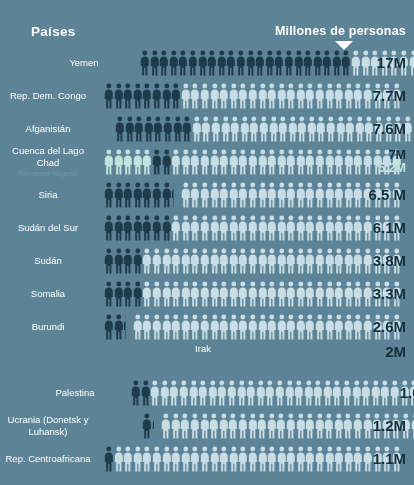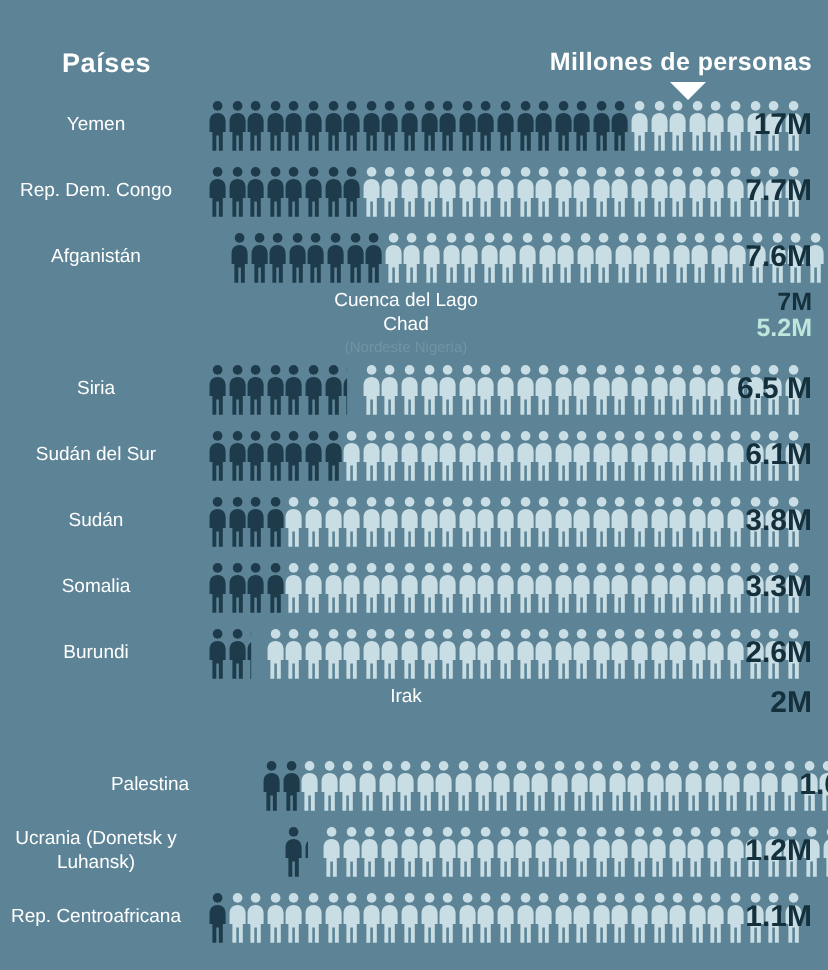--- a/index.html
+++ b/index.html
@@ -139,21 +139,21 @@
 
 <div id="chart-root">
 
   <div id="header">
     <div id="countries-header">Países</div>
     <div id="millions-header">Millones de personas</div>
     <div id="millions-pointer"></div>
   </div>
 
   <div id="rows">
-      <div class="row" style="height: 33px;">
+      <div class="row" style="height: 33px; padding-left: 36px;">
         <div class="row-label"><span>Yemen</span></div>
         <div class="icons">
           <svg width="9.6" height="26" viewBox="0 0 16 44" class="person">
             <g fill="#1d3b4a">
               <circle cx="8" cy="5" r="4.1"></circle>
               <path d="M8 11 C3.4 11 1.2 14 1.2 18.5 L1.2 27 L3.6 27 L3.6 43 L6.9 43 L6.9 30 L9.1 30 L9.1 43 L12.4 43 L12.4 27 L14.8 27 L14.8 18.5 C14.8 14 12.6 11 8 11 Z"></path>
             </g>
           </svg>
           <svg width="9.6" height="26" viewBox="0 0 16 44" class="person">
             <g fill="#1d3b4a">
@@ -715,21 +715,21 @@
           </svg>
           <svg width="9.6" height="26" viewBox="0 0 16 44" class="person">
             <g fill="#c8dde4">
               <circle cx="8" cy="5" r="4.1"></circle>
               <path d="M8 11 C3.4 11 1.2 14 1.2 18.5 L1.2 27 L3.6 27 L3.6 43 L6.9 43 L6.9 30 L9.1 30 L9.1 43 L12.4 43 L12.4 27 L14.8 27 L14.8 18.5 C14.8 14 12.6 11 8 11 Z"></path>
             </g>
           </svg>
         </div>
         <div class="row-value">7.6M</div>
       </div>
-      <div class="row" style="height: 33px; flex-direction: column;">
+      <div class="row" style="height: 33px;">
         <div class="row-label"><span>Cuenca del Lago Chad</span><span class="row-sublabel">(Nordeste Nigeria)</span></div>
         <div class="icons">
           <svg width="9.6" height="26" viewBox="0 0 16 44" class="person">
             <g fill="#bfe5dc">
               <circle cx="8" cy="5" r="4.1"></circle>
               <path d="M8 11 C3.4 11 1.2 14 1.2 18.5 L1.2 27 L3.6 27 L3.6 43 L6.9 43 L6.9 30 L9.1 30 L9.1 43 L12.4 43 L12.4 27 L14.8 27 L14.8 18.5 C14.8 14 12.6 11 8 11 Z"></path>
             </g>
           </svg>
           <svg width="9.6" height="26" viewBox="0 0 16 44" class="person">
             <g fill="#bfe5dc">

